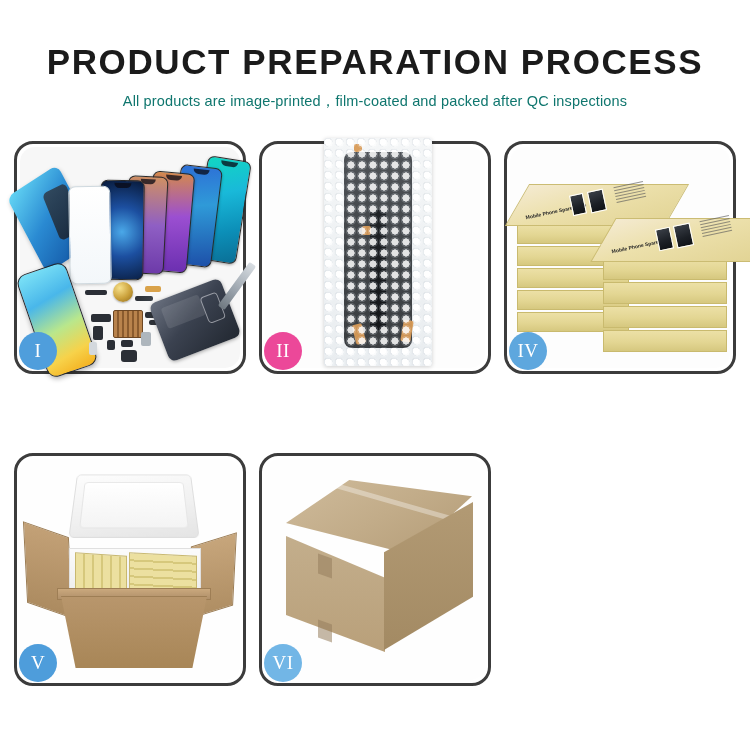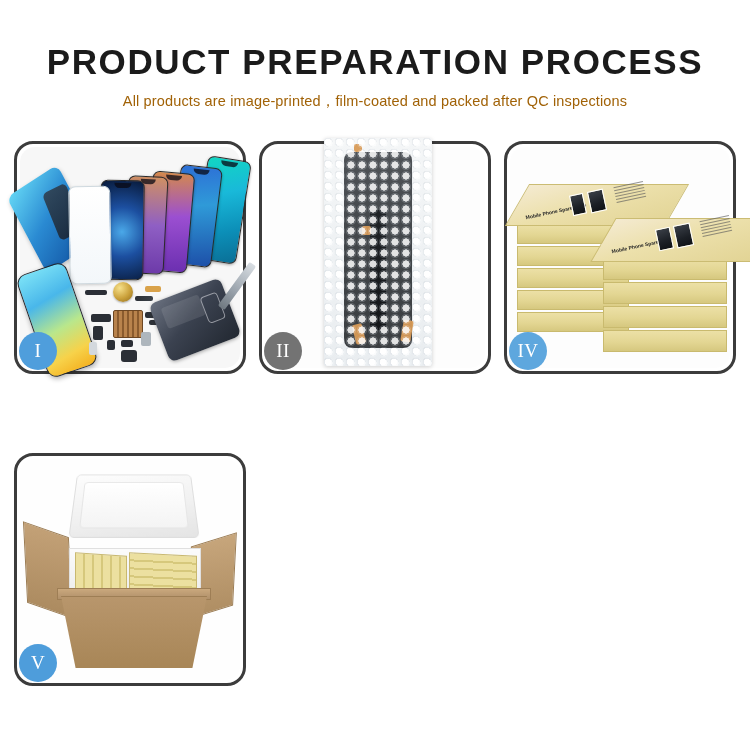--- a/index.html
+++ b/index.html
@@ -25,21 +25,21 @@
     font-weight: bold;
     letter-spacing: 1.6px;
     color: #1b1b1b;
     line-height: 1;
     font-family: "Liberation Sans", sans-serif;
   }
   .subtitle {
     margin: 0;
     padding-top: 13px;
     font-size: 14.5px;
-    color: #a16207;
+    color: #0f766e;
     letter-spacing: 0.15px;
     font-family: "Liberation Sans", sans-serif;
   }
 
   
   .grid {
     position: absolute;
     left: 14px; top: 141px;
     width: 722px;
     display: grid;
@@ -61,21 +61,21 @@
     overflow: visible;
   }
   .scene { position: absolute; inset: 0; }
 
   
   .badge {
     position: absolute;
     left: 2px; bottom: 1px;
     width: 38px; height: 38px;
     border-radius: 50%;
-    background: #737373;
+    background: #ec4899;
     color: #ffffff;
     display: flex; align-items: center; justify-content: center;
     font-family: "Liberation Serif", serif;
     font-size: 19px;
     letter-spacing: 0.5px;
     z-index: 40;
   }
   .panel:nth-child(1) .badge { background: #4f9edc; }
   .panel:nth-child(3) .badge { background: #5ea7de; }
   .panel:nth-child(4) .badge { background: #4e9ddb; }
@@ -540,15 +540,31 @@
           <div class="ybox-group g2"></div>
           <div class="carton-rim"></div>
           <div class="carton-body"></div>
         </div>
       </div>
       <div class="badge">
         <span>V</span>
       </div>
     </div>
 
+    <div class="panel">
+      <div class="panel-stage">
+        <div class="p6-bg"></div>
+        <div class="scene">
+          <div class="c6-top"></div>
+          <div class="c6-seam"></div>
+          <div class="c6-left"></div>
+          <div class="c6-right"></div>
+          <div class="c6-tape t1"></div>
+          <div class="c6-tape t2"></div>
+        </div>
+      </div>
+      <div class="badge">
+        <span>VI</span>
+      </div>
+    </div>
 
   </div>
 </div>
 
 </body></html>

